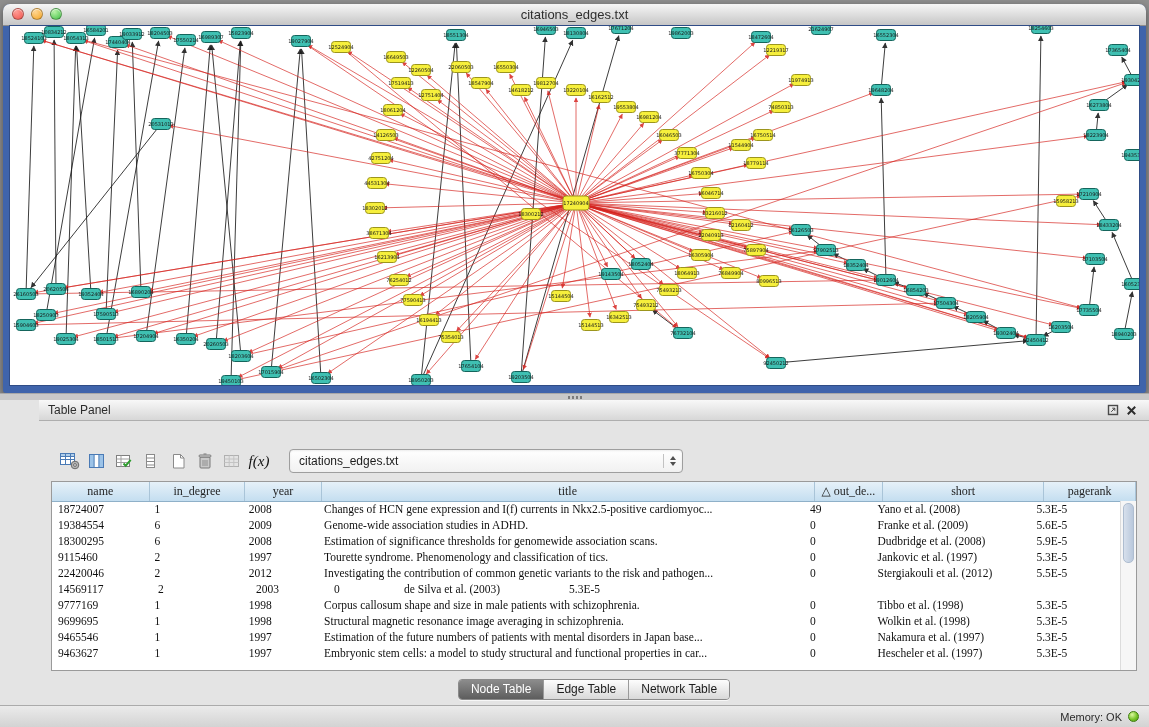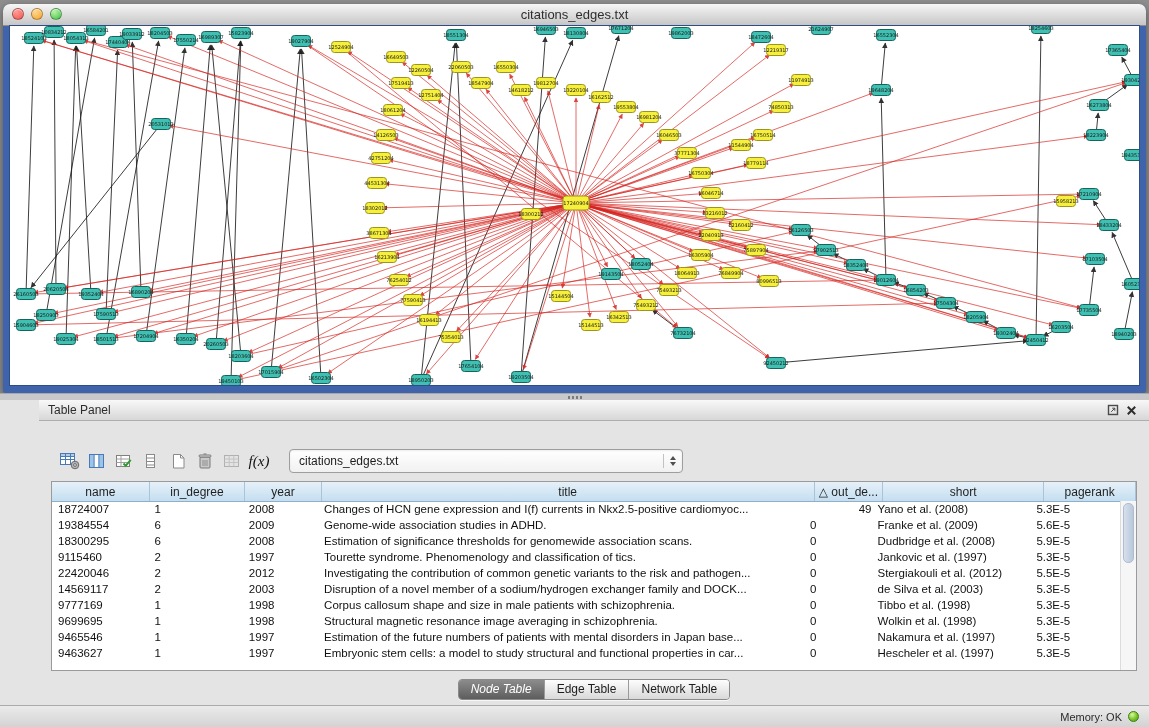--- a/index.html
+++ b/index.html
@@ -59,42 +59,42 @@
   }
   .dropdown .dd-text{flex:1;padding-left:9px;white-space:nowrap;overflow:hidden;}
   .dd-arrows{width:18px;display:flex;flex-direction:column;align-items:center;gap:2px;
       border-left:1px solid #c2c2c2;padding:2px 0;}
   .arr-up{width:0;height:0;border-left:3.5px solid transparent;border-right:3.5px solid transparent;
       border-bottom:4.5px solid #4f4f4f;}
   .arr-dn{width:0;height:0;border-left:3.5px solid transparent;border-right:3.5px solid transparent;
       border-top:4.5px solid #4f4f4f;}
   
   .table-box{margin:0 12px;background:#fff;border:1px solid #9a9a9a;height:188px;
-      position:relative;overflow:hidden;}
+      position:relative;overflow:hidden;font-family:Liberation Serif, serif;}
   .thead{display:flex;height:19px;background:linear-gradient(#e6f1f9,#c4def0);
       border-bottom:1px solid #8fb0c8;}
   .th{box-sizing:border-box;display:flex;align-items:center;justify-content:center;
       font-size:12px;color:#1f1f1f;border-right:1px solid #a9c4d8;height:19px;
       white-space:nowrap;overflow:hidden;}
   .tbody{position:absolute;top:19px;left:0;right:15px;bottom:0;overflow:hidden;}
   .tr{display:flex;height:16px;align-items:center;}
   .td{box-sizing:border-box;padding-left:6px;font-size:11.5px;color:#101010;
       white-space:nowrap;overflow:hidden;height:16px;line-height:16px;}
   .vscroll{position:absolute;top:19px;right:0;bottom:0;width:15px;background:#f6f6f6;
       border-left:1px solid #dcdcdc;}
   .vthumb{position:absolute;top:2px;left:2px;right:2px;height:58px;border-radius:5px;
       background:linear-gradient(90deg,#d7e0ec,#b9c8dc);border:1px solid #aebdd0;}
   
   .tabsbar{display:flex;justify-content:center;margin-top:8px;}
   .tabgroup{display:flex;border:1px solid #8a8a8a;border-radius:4px;overflow:hidden;
       box-shadow:0 1px 0 rgba(255,255,255,.7);}
   .tab{padding:2px 12px 3px;font-size:12px;color:#1d1d1d;
       background:linear-gradient(#fdfdfd,#d9d9d9);border-left:1px solid #9a9a9a;}
   .tab:first-child{border-left:none;}
-  .tab.active{background:linear-gradient(#8c8c8c,#5d5d5d);color:#fff;font-style:italic;}
+  .tab.active{background:linear-gradient(#8c8c8c,#5d5d5d);color:#fff;}
   
   .statusbar{position:absolute;left:0;right:0;bottom:0;height:22px;
       background:linear-gradient(#ebebeb,#d3d3d3);border-top:1px solid #ababab;
       display:flex;align-items:center;justify-content:flex-end;padding:0 10px;gap:6px;box-sizing:border-box;}
   .mem-label{font-size:11px;color:#2b2b2b;}
   .mem-dot{width:11px;height:11px;border-radius:50%;
       background:radial-gradient(circle at 35% 30%,#dcf8a0,#79c52a 55%,#4c9a10);
       border:1px solid #3e7d0d;box-sizing:border-box;}
 </style>
 </head>
@@ -834,21 +834,21 @@
         <div class="th" style="width: 70px;">△ out_de...</div>
         <div class="th" style="width: 165px;">short</div>
         <div class="th" style="width: 94px;">pagerank</div>
       </div>
     <div class="tbody">
         <div class="tr">
           <div class="td" style="width: 100px;">18724007</div>
           <div class="td" style="width: 98px;">1</div>
           <div class="td" style="width: 78px;">2008</div>
           <div class="td" style="width: 505px;">Changes of HCN gene expression and I(f) currents in Nkx2.5-positive cardiomyoc...</div>
-          <div class="td" style="width: 70px; text-align: right;">49</div>
+          <div class="td" style="width: 70px;">49</div>
           <div class="td" style="width: 165px;">Yano et al. (2008)</div>
           <div class="td" style="width: 94px;">5.3E-5</div>
         </div>
         <div class="tr">
           <div class="td" style="width: 100px;">19384554</div>
           <div class="td" style="width: 98px;">6</div>
           <div class="td" style="width: 78px;">2009</div>
           <div class="td" style="width: 505px;">Genome-wide association studies in ADHD.</div>
           <div class="td" style="width: 70px;">0</div>
           <div class="td" style="width: 165px;">Franke et al. (2009)</div>
@@ -878,21 +878,20 @@
           <div class="td" style="width: 78px;">2012</div>
           <div class="td" style="width: 505px;">Investigating the contribution of common genetic variants to the risk and pathogen...</div>
           <div class="td" style="width: 70px;">0</div>
           <div class="td" style="width: 165px;">Stergiakouli et al. (2012)</div>
           <div class="td" style="width: 94px;">5.5E-5</div>
         </div>
         <div class="tr">
           <div class="td" style="width: 100px;">14569117</div>
           <div class="td" style="width: 98px;">2</div>
           <div class="td" style="width: 78px;">2003</div>
-          <div class="td" style="width: 505px;">Disruption of a novel member of a sodium/hydrogen exchanger family and DOCK...</div>
           <div class="td" style="width: 70px;">0</div>
           <div class="td" style="width: 165px;">de Silva et al. (2003)</div>
           <div class="td" style="width: 94px;">5.3E-5</div>
         </div>
         <div class="tr">
           <div class="td" style="width: 100px;">9777169</div>
           <div class="td" style="width: 98px;">1</div>
           <div class="td" style="width: 78px;">1998</div>
           <div class="td" style="width: 505px;">Corpus callosum shape and size in male patients with schizophrenia.</div>
           <div class="td" style="width: 70px;">0</div>

